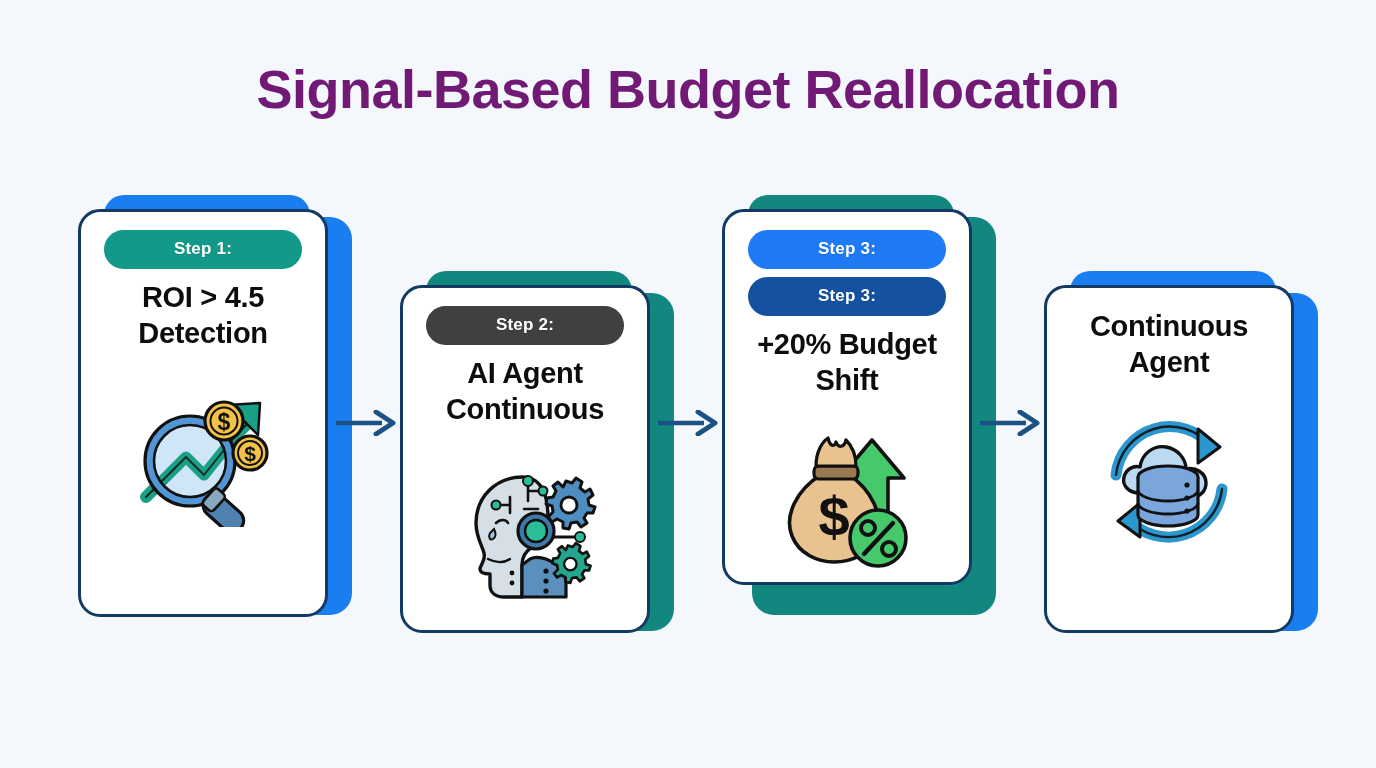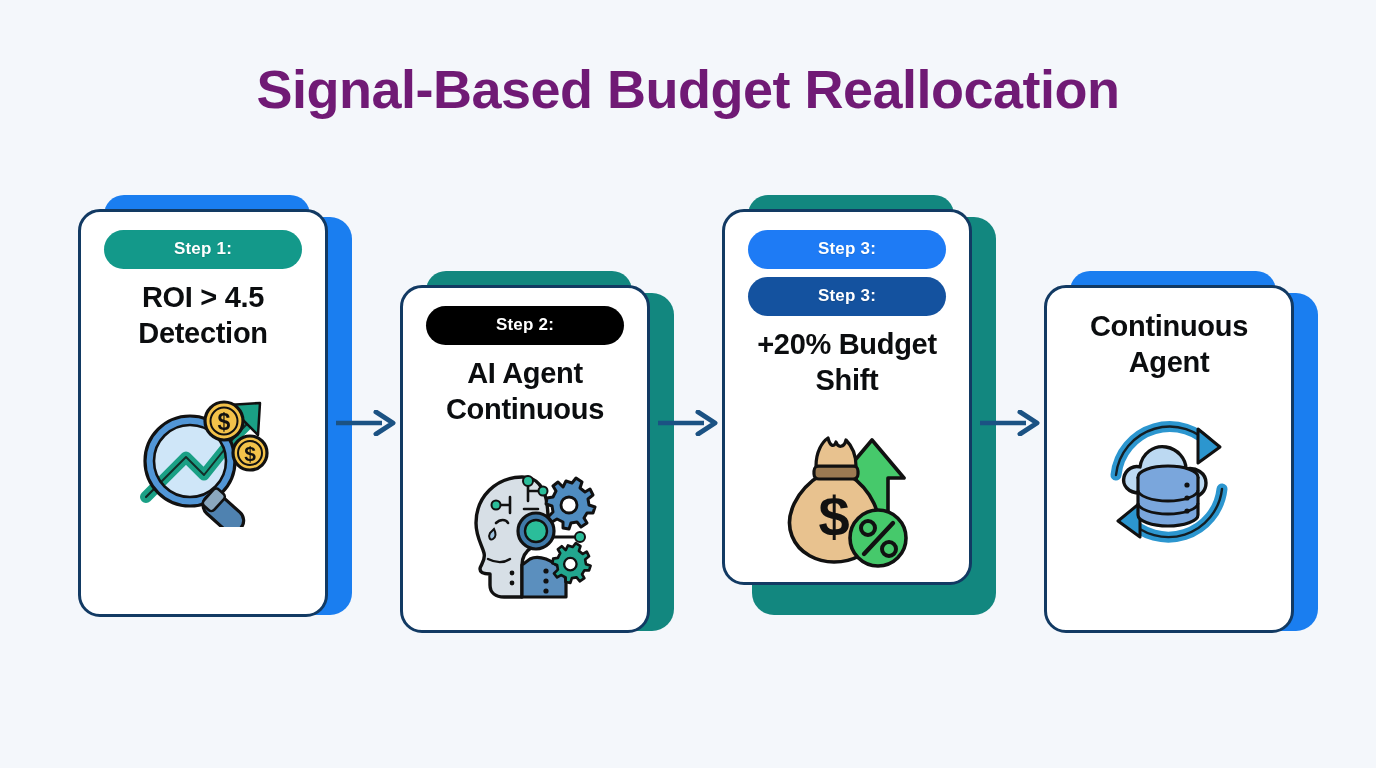--- a/index.html
+++ b/index.html
@@ -181,21 +181,21 @@
       <svg width="62" height="26" viewBox="0 0 62 26">
         <line x1="0" y1="13" x2="46" y2="13" stroke="#1b5283" stroke-width="4.5"></line>
         <polyline points="40,2 57,13 40,24" fill="none" stroke="#1b5283" stroke-width="5" stroke-linecap="round" stroke-linejoin="round"></polyline>
       </svg>
     </div>
 
     <div class="card-slot" id="slot-2" style="left:400px; top:76px;">
       <div class="shadow-card shadow-top" id="sh2t" style="background: rgb(18, 135, 127);"></div>
       <div class="shadow-card shadow-side" id="sh2s" style="background: rgb(18, 135, 127); height: 338px;"></div>
       <div class="step-card" id="card-2" style="height: 348px;">
-        <div class="step-badge" id="b2-0" style="background: #000000;">Step 2:</div>
+        <div class="step-badge" id="b2-0" style="background: #404040;">Step 2:</div>
         <div class="step-title">AI Agent Continuous</div>
         <div class="step-icon">
           <svg viewBox="0 0 150 150" width="150" height="150">
 
             <path d="M72 24 C46 24 26 44 26 70 C26 84 32 92 34 100
                      C36 108 30 112 30 116 C30 120 36 121 40 121
                      L40 132 C40 140 46 144 54 144 L72 144
                      L72 112 C72 104 76 98 82 94
                      C92 88 98 78 98 66 C98 42 92 24 72 24 Z" fill="#d7dfe6" stroke="#111" stroke-width="3.4" stroke-linejoin="round"></path>
 

